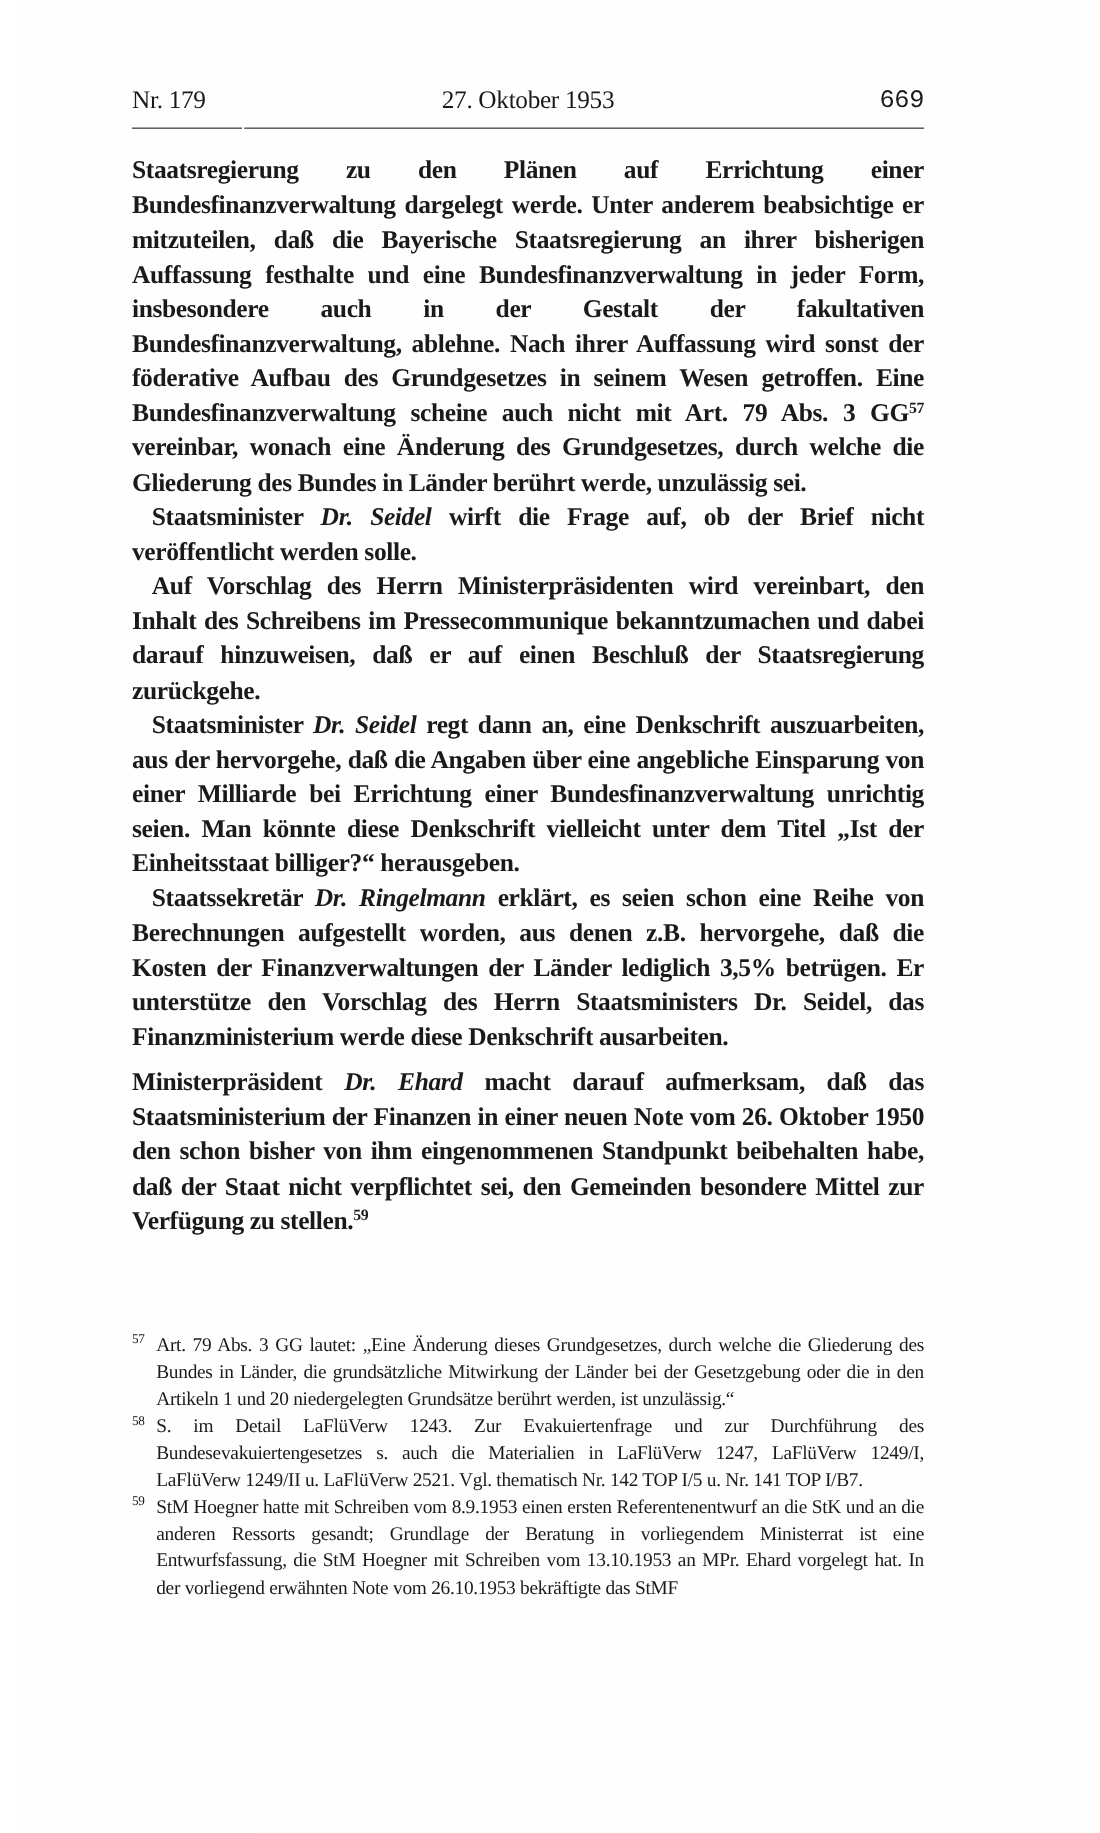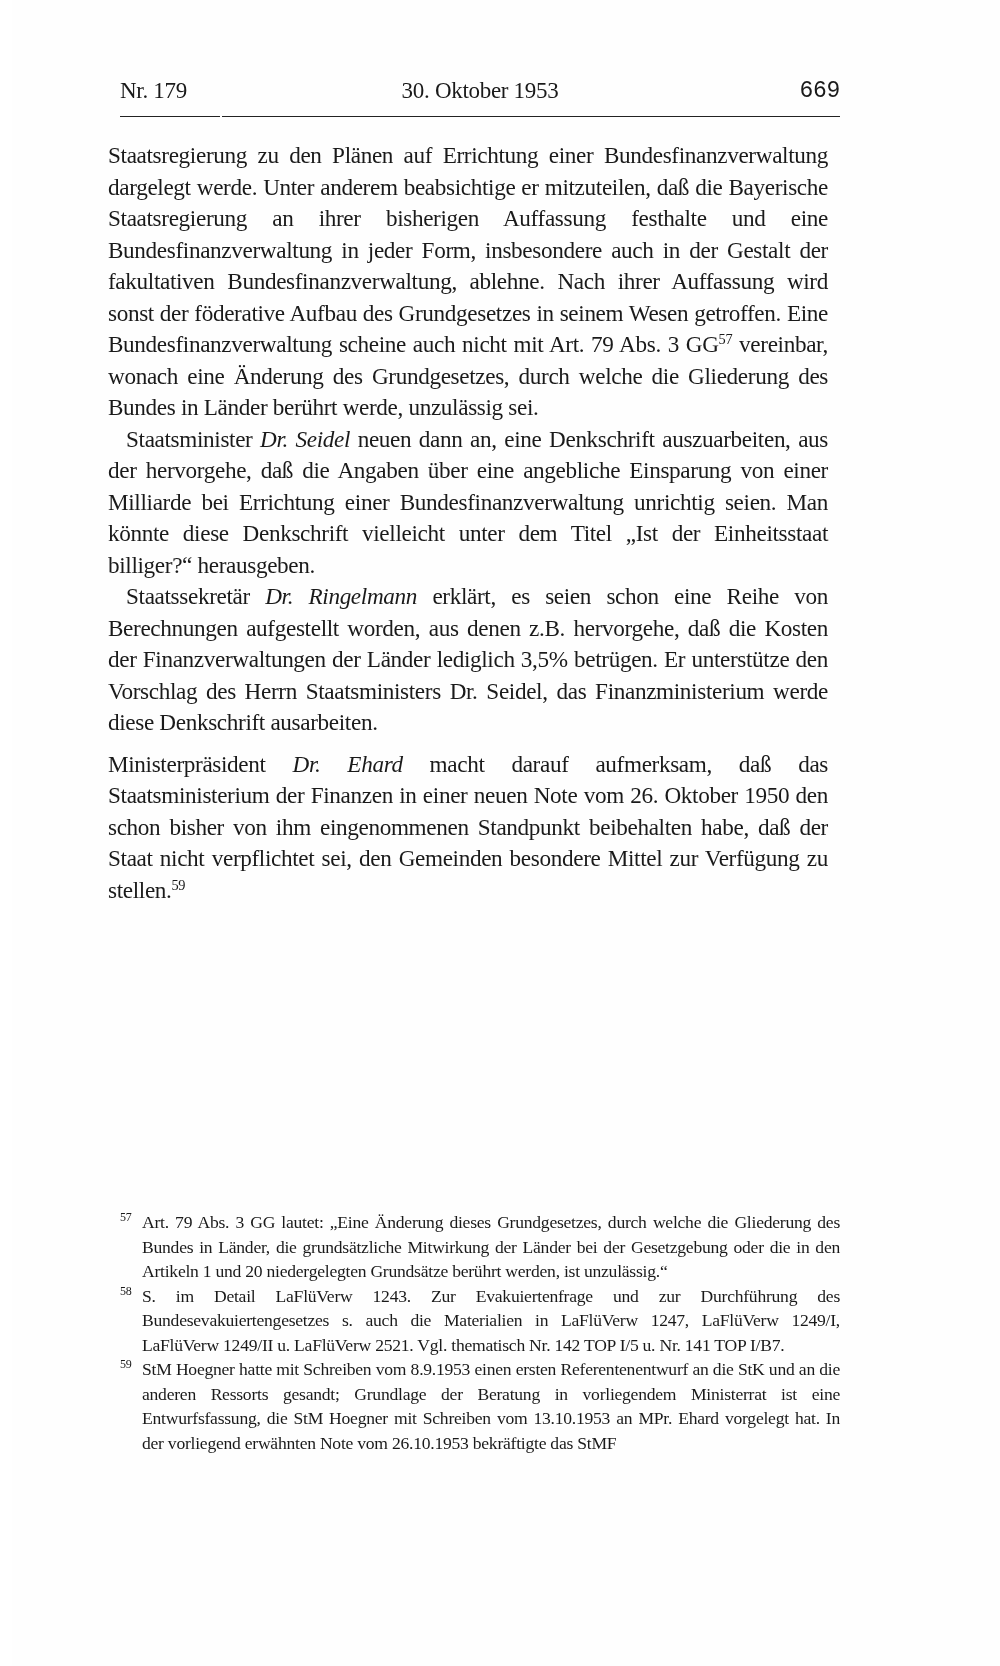--- a/index.html
+++ b/index.html
@@ -8,55 +8,57 @@
   .page { position: absolute; left: 0; top: 0; width: 1000px; height: 1666px; background: #fefefe; margin-left: 12px; }
 
   .running-head { position: absolute; left: 108px; top: 78px; width: 720px; height: 34px;
                   font-size: 23px; letter-spacing: -0.3px; }
   .rh-left { position: absolute; left: 0; top: 0; }
   .rh-center { position: absolute; left: 0; right: 0; top: 0; text-align: center; }
   .rh-right { position: absolute; right: 0; top: 0; font-family: Liberation Mono, monospace; }
   .rh-rule { position: absolute; left: 108px; top: 116px; width: 720px; height: 1px; background: #222; }
   .rh-gap { position: absolute; left: 208px; top: 115px; width: 2px; height: 3px; background: #fefefe; }
 
-  .body { position: absolute; left: 96px; top: 140px; width: 720px; font-size: 23.2px;
-          line-height: 31.5px; letter-spacing: -0.35px; }
+  .body { position: absolute; left: 108px; top: 140px; width: 720px; font-size: 23.2px;
+          line-height: 31.5px; letter-spacing: -0.35px; font-weight: bold; }
   .body p { margin: 0; text-align: justify; text-align-last: left; }
   .body p.indent { text-indent: 18px; }
   .body .it { font-style: italic; }
   sup { font-size: 62%; vertical-align: 0.55em; line-height: 0; }
 
   .heading { font-style: italic; margin-top: 12px !important; text-align: justify; text-align-last: left; }
   .heading-sep { margin-top: 10px !important; }
 
   .footnotes { position: absolute; left: 108px; top: 1210px; width: 720px; font-size: 17.6px;
                line-height: 24.5px; letter-spacing: -0.25px; }
   .fn { position: relative; padding-left: 22px; text-align: justify; text-align-last: left; margin: 0; }
   .fn-num { position: absolute; left: 0; top: -5px; font-size: 12px; }
 </style>
 </head>
 <body>
 
 <div class="page">
 
   <div class="running-head">
     <span class="rh-left">Nr. 179</span>
-    <span class="rh-center">30. Oktober 1953</span>
+    <span class="rh-center">27. Oktober 1953</span>
     <span class="rh-right">669</span>
   </div>
   <div class="rh-rule"></div>
   <div class="rh-gap"></div>
 
   <div class="body">
     <p><span>Staatsregierung zu den Plänen auf Errichtung einer Bundesfinanzverwaltung dargelegt werde. Unter anderem beabsichtige er mitzuteilen, daß die Bayerische Staatsregierung an ihrer bisherigen Auffassung festhalte und eine Bundesfinanzverwaltung in jeder Form, insbesondere auch in der Gestalt der fakultativen Bundesfinanzverwaltung, ablehne. Nach ihrer Auffassung wird sonst der föderative Aufbau des Grundgesetzes in seinem Wesen getroffen. Eine Bundesfinanzverwaltung scheine auch nicht mit Art. 79 Abs. 3 GG</span><sup>57</sup><span> vereinbar, wonach eine Änderung des Grundgesetzes, durch welche die Gliederung des Bundes in Länder berührt werde, unzulässig sei.</span></p>
 
 
+    <p class="indent"><span>Staatsminister </span><span class="it">Dr. Seidel</span><span> wirft die Frage auf, ob der Brief nicht veröffentlicht werden solle.</span></p>
 
+    <p class="indent">Auf Vorschlag des Herrn Ministerpräsidenten wird vereinbart, den Inhalt des Schreibens im Pressecommunique bekanntzumachen und dabei darauf hinzuweisen, daß er auf einen Beschluß der Staatsregierung zurückgehe.</p>
 
-    <p class="indent"><span>Staatsminister </span><span class="it">Dr. Seidel</span><span> neuen dann an, eine Denkschrift auszuarbeiten, aus der hervorgehe, daß die Angaben über eine angebliche Einsparung von einer Milliarde bei Errichtung einer Bundesfinanzverwaltung unrichtig seien. Man könnte diese Denkschrift vielleicht unter dem Titel „Ist der Einheitsstaat billiger?“ herausgeben.</span></p>
+    <p class="indent"><span>Staatsminister </span><span class="it">Dr. Seidel</span><span> regt dann an, eine Denkschrift auszuarbeiten, aus der hervorgehe, daß die Angaben über eine angebliche Einsparung von einer Milliarde bei Errichtung einer Bundesfinanzverwaltung unrichtig seien. Man könnte diese Denkschrift vielleicht unter dem Titel „Ist der Einheitsstaat billiger?“ herausgeben.</span></p>
 
     <p class="indent"><span>Staatssekretär </span><span class="it">Dr. Ringelmann</span><span> erklärt, es seien schon eine Reihe von Berechnungen aufgestellt worden, aus denen z.B. hervorgehe, daß die Kosten der Finanzverwaltungen der Länder lediglich 3,5% betrügen. Er unterstütze den Vorschlag des Herrn Staatsministers Dr. Seidel, das Finanzministerium werde diese Denkschrift ausarbeiten.</span></p>
 
 
     <p class="heading-sep"><span>Ministerpräsident </span><span class="it">Dr. Ehard</span><span> macht darauf aufmerksam, daß das Staatsministerium der Finanzen in einer neuen Note vom 26. Oktober 1950 den schon bisher von ihm eingenommenen Standpunkt beibehalten habe, daß der Staat nicht verpflichtet sei, den Gemeinden besondere Mittel zur Verfügung zu stellen.</span><sup>59</sup></p>
   </div>
 
   <div class="footnotes">
     <p class="fn">
       <span class="fn-num">57</span>

